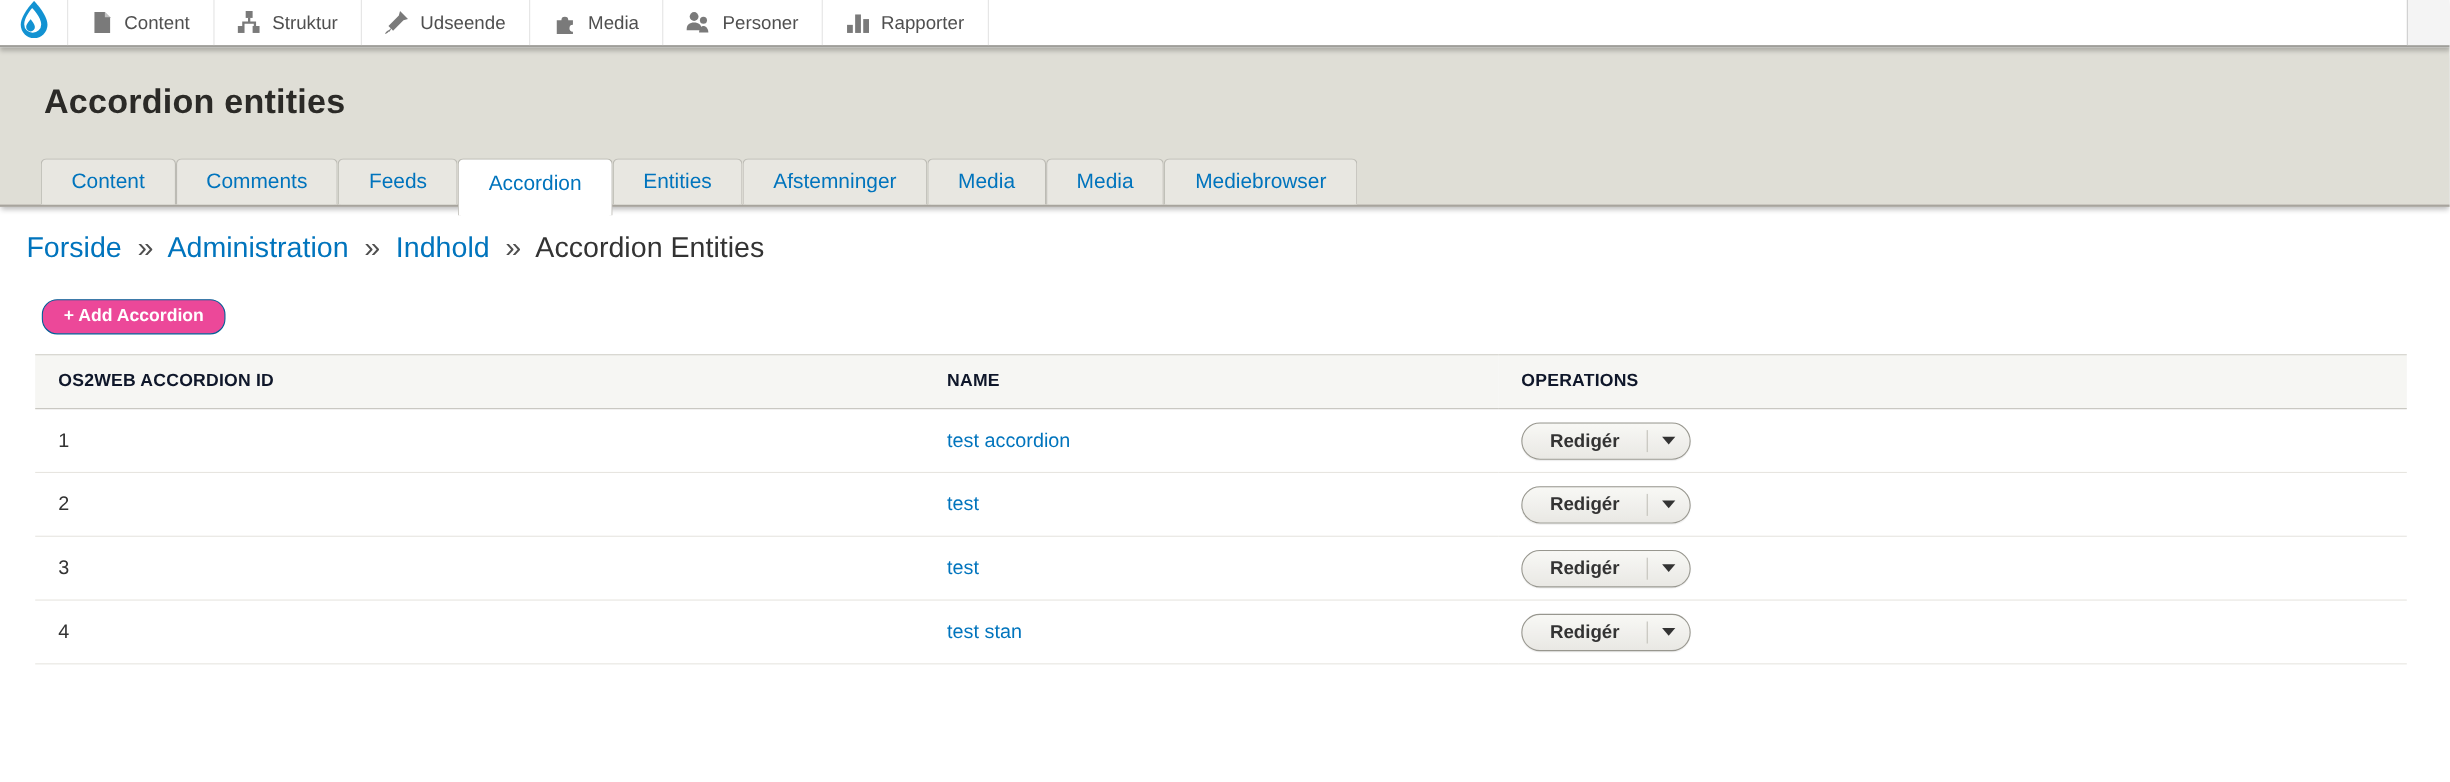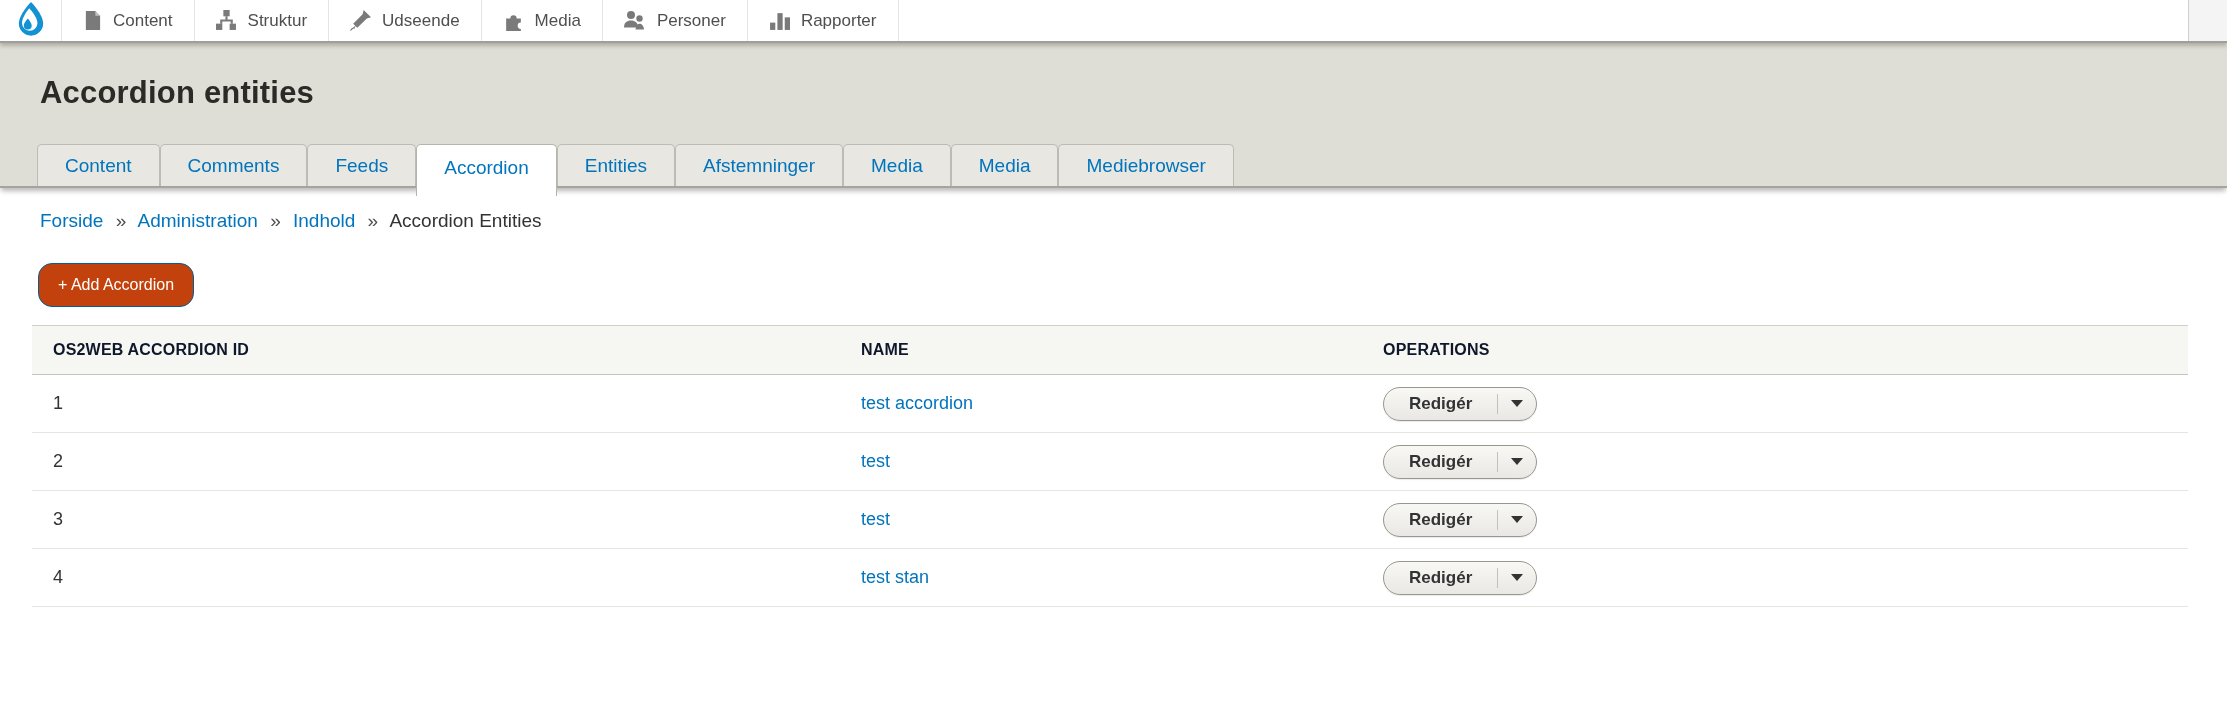--- a/index.html
+++ b/index.html
@@ -85,39 +85,39 @@
   .tab.active {
     background: #ffffff;
     height: 52px; line-height: 46px;
     margin-bottom: -10px;
     border-color: #b5b4ad;
   }
 
   
   .content { padding: 0; }
   .breadcrumb {
-    margin: 22px 0 0 40px;
-    font-size: 19px;
+    margin: 22px 0 0 24px;
+    font-size: 26px;
     color: #555;
   }
   .breadcrumb a { color: #0074bd; text-decoration: none; cursor: pointer; }
   .breadcrumb .sep { margin: 0 7px; color: #4f4f4f; }
   .breadcrumb .current { color: #333; }
 
   .add-btn {
     display: inline-block;
     margin: 31px 0 0 38px;
-    height: 44px;
+    height: 32px;
     padding: 0 19px;
-    background: #c2410c;
+    background: #ec4899;
     border: 1px solid #015f97;
     border-radius: 14px;
     color: #ffffff;
     font-size: 16px;
-    font-weight: normal;
+    font-weight: bold;
     font-family: "Liberation Sans", sans-serif;
     cursor: pointer;
     line-height: 26px;
   }
 
   
   table.entities {
     margin: 18px 0 0 32px;
     width: 2156px;
     border-collapse: collapse;

